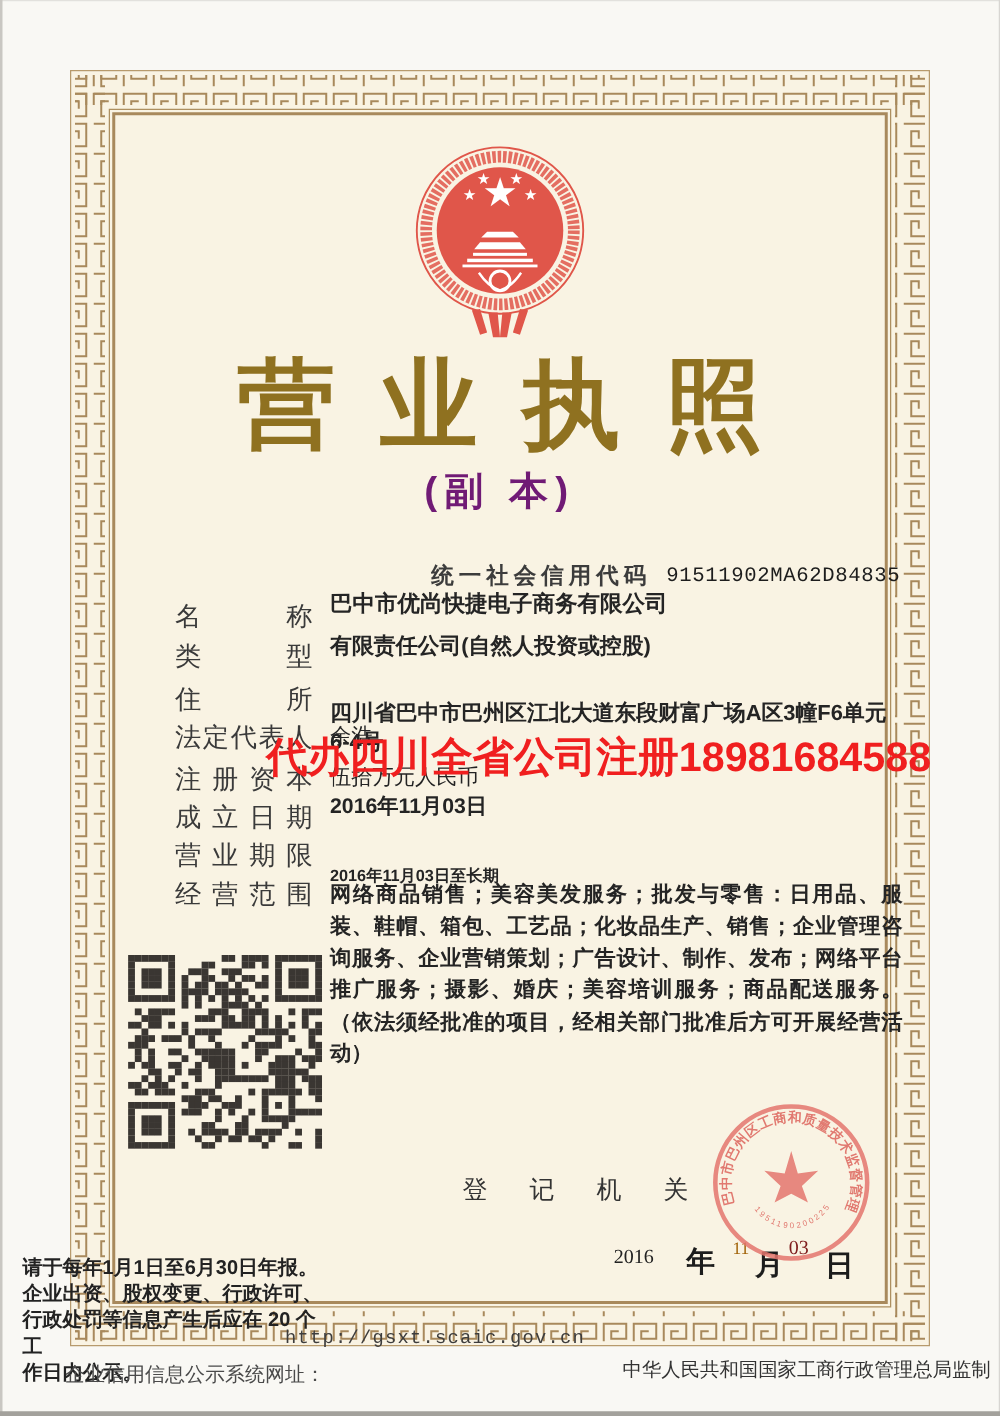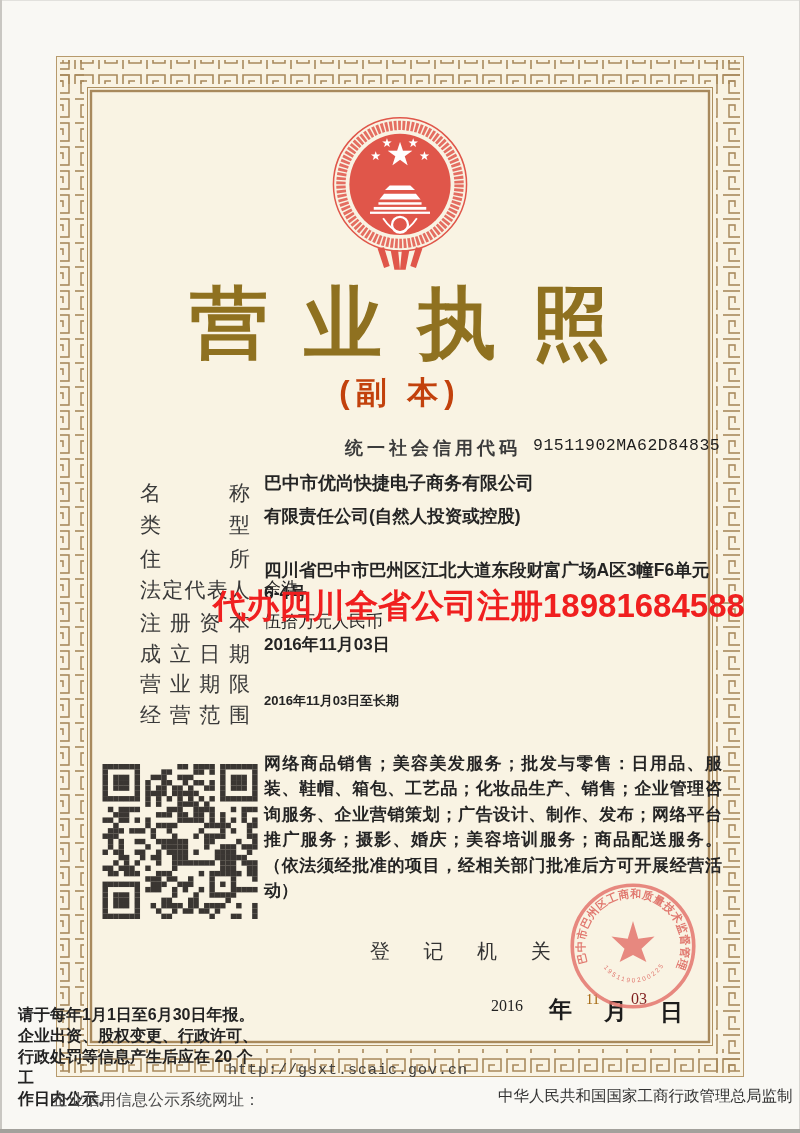--- a/index.html
+++ b/index.html
@@ -5,34 +5,34 @@
   html,body{margin:0;padding:0;}
   body{width:800px;height:1133px;background:#e9e8e4;font-family:"Liberation Sans",sans-serif;}
   .page{position:relative;width:800px;height:1133px;background:#f9f8f4;overflow:hidden;
         box-shadow:inset 0 -4px 0 #a3a19c, inset 2px 0 0 #c9c7c2, inset -1px 0 0 #d8d6d2, inset 0 1px 0 #e2e1dd;}
   .frame-svg{position:absolute;left:0;top:0;}
   .content{position:absolute;left:0;top:0;width:800px;height:1133px;}
   .abs{position:absolute;}
   .emblem{left:325px;top:110px;width:150px;height:162px;}
   .title{left:0;top:272px;width:800px;text-align:center;font-size:78px;font-weight:bold;
          color:#8f7120;letter-spacing:36px;text-indent:36px;font-family:"Liberation Sans",sans-serif;}
-  .subtitle{left:0;top:372px;width:800px;text-align:center;font-size:31px;font-weight:bold;color:#c2410c;letter-spacing:6px;}
-  .code-row{left:345px;top:436px;display:flex;align-items:flex-start;}
+  .subtitle{left:0;top:372px;width:800px;text-align:center;font-size:31px;font-weight:bold;color:#701a75;letter-spacing:6px;}
+  .code-row{left:345px;top:448px;display:flex;align-items:center;}
   .code-label{font-size:18px;letter-spacing:4px;color:#3c3c3c;font-weight:600;}
   .code-value{font-size:16.5px;font-family:"Liberation Mono",monospace;color:#1d1d1d;margin-left:12px;letter-spacing:0.5px;}
   .f-label{left:140px;width:110px;font-size:21px;color:#3a3a3a;text-align:justify;text-align-last:justify;font-weight:500;}
   .f-value{left:264px;width:458px;color:#242424;font-weight:600;}
   .v-name{top:471px;font-size:18px;}
   .v-type{top:504px;font-size:17.5px;}
   .v-addr{top:531px;font-size:17.5px;line-height:23px;margin-top:28px;}
   .v-rep{top:577px;font-size:17px;font-weight:500;}
   .v-cap{top:610px;font-size:17px;font-weight:500;}
   .v-est{top:633px;font-size:17px;}
   .v-term{top:692px;font-size:13px;}
-  .v-scope{top:703px;font-size:17px;line-height:25.4px;text-align:justify;margin-top:48px;}
+  .v-scope{top:703px;font-size:17px;line-height:25.4px;text-align:justify;}
   .watermark{left:213px;top:584px;width:460px;font-size:33px;font-weight:600;color:#f01f1f;white-space:nowrap;z-index:5;}
   .qr{left:101px;top:764px;width:158px;height:155px;}
   .reg-label{left:370px;top:938px;font-size:20px;color:#333;letter-spacing:14px;font-weight:500;}
   .seal{left:552px;top:862px;width:162px;height:168px;opacity:0.85;z-index:4;}
   .d-year{left:491px;top:997px;font-size:16px;font-family:"Liberation Serif",serif;color:#222;}
   .d-year-l{left:549px;top:994px;font-size:23px;font-weight:bold;color:#1c1c1c;}
   .d-month{left:586px;top:992px;font-size:14px;font-family:"Liberation Serif",serif;color:#a16207;}
   .d-month-l{left:604px;top:996px;font-size:23px;font-weight:bold;color:#1c1c1c;}
   .d-day{left:631px;top:990px;font-size:16px;font-family:"Liberation Serif",serif;color:#7f1d1d;}
   .d-day-l{left:660px;top:997px;font-size:23px;font-weight:bold;color:#1c1c1c;}

